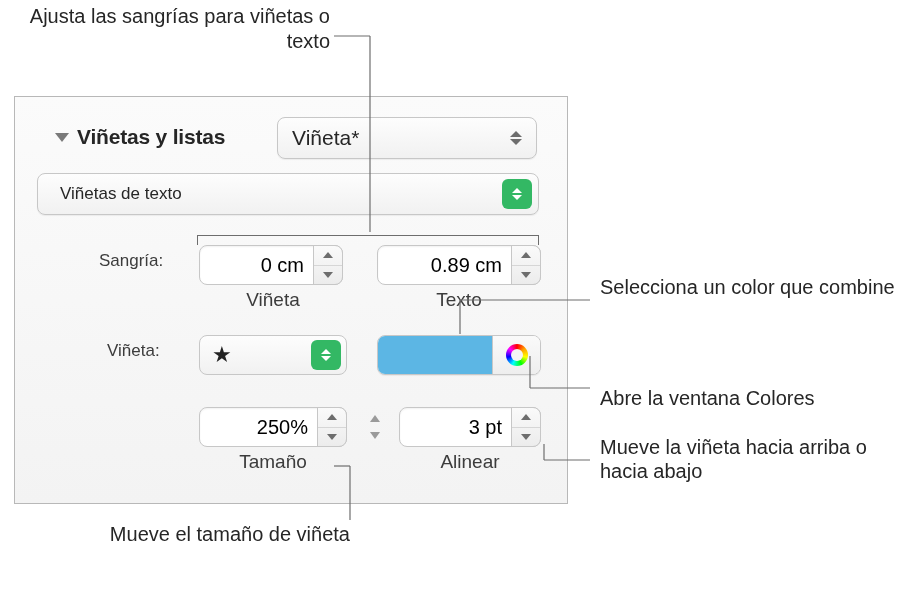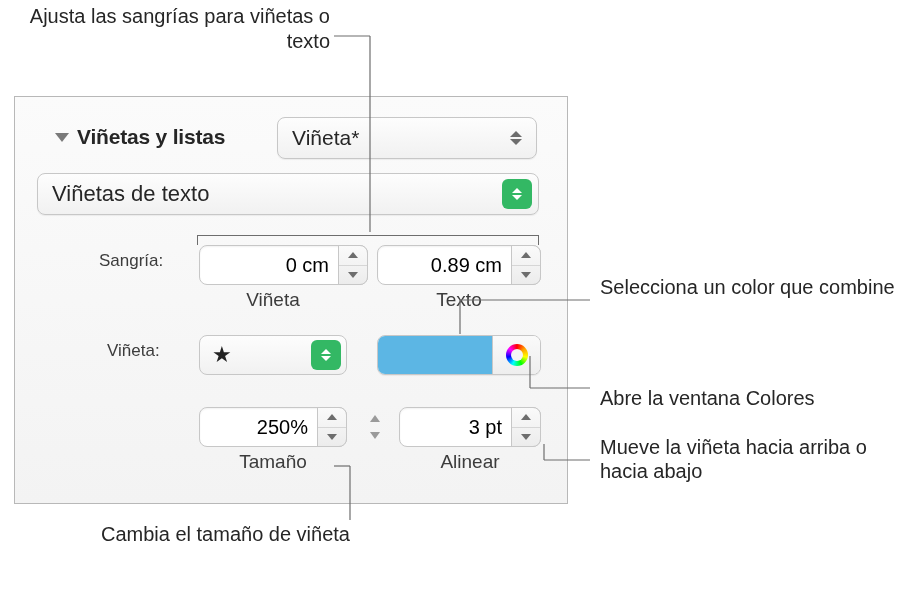--- a/index.html
+++ b/index.html
@@ -90,21 +90,21 @@
     width: 502px;
     height: 42px;
     border: 1px solid #c7c7c7;
     border-radius: 8px;
     background: linear-gradient(#fdfdfd,#f1f1f1);
     display: flex;
     align-items: center;
     padding: 0 14px;
     box-shadow: 0 1px 1px rgba(0,0,0,.06);
   }
-  .type-dd .dd-label { font-size: 22px; }
+  .type-dd .dd-label { font-size: 17px; margin-left: 8px; }
   .type-dd .green-chevrons {
     position: absolute; right: 6px; top: 5px;
     width: 30px; height: 30px;
     border-radius: 6px;
     background: #33b864;
     display:flex; flex-direction:column; justify-content:center; align-items:center; gap:2px;
   }
   .green-chevrons .u,.green-chevrons .d{width:0;height:0;border-left:5px solid transparent;border-right:5px solid transparent;}
   .green-chevrons .u{border-bottom:5px solid #fff;}
   .green-chevrons .d{border-top:5px solid #fff;}
@@ -147,21 +147,21 @@
     border-right:1px solid #c7c7c7;
     border-bottom:1px solid #c7c7c7;
   }
   .stepper-btns .sb{flex:1;display:flex;align-items:center;justify-content:center;}
   .stepper-btns .sb+.sb{border-top:1px solid #d6d6d6;}
   .tri-u{width:0;height:0;border-left:5px solid transparent;border-right:5px solid transparent;border-bottom:6px solid #6d6d6d;}
   .tri-d{width:0;height:0;border-left:5px solid transparent;border-right:5px solid transparent;border-top:6px solid #6d6d6d;}
 
   
   .sangria-label{position:absolute;top:154px;left:84px;}
-  .indent-bullet{position:absolute;top:148px;left:184px;width:169px;}
+  .indent-bullet{position:absolute;top:148px;left:184px;width:144px;}
   .indent-text{position:absolute;top:148px;left:362px;width:164px;}
   .sublabel{font-size:19px;color:#3c3c3c;text-align:center;position:absolute;}
   .sublabel-bullet{top:192px;left:184px;width:148px;}
   .sublabel-text{top:192px;left:362px;width:164px;}
 
   
   .vineta-label{position:absolute;top:244px;left:92px;}
   .bullet-dd{
     position:absolute;top:238px;left:184px;width:148px;height:40px;
     border:1px solid #c7c7c7;border-radius:8px;
@@ -329,21 +329,21 @@
 
   <div class="sublabel sublabel-align">Alinear</div>
   <div class="sublabel sublabel-size">Tamaño</div>
 
 </div>
 
 <div class="callout-right co1">Selecciona un color que combine</div>
 <div class="callout-right co2">Abre la ventana Colores</div>
 <div class="callout-right co3">Mueve la viñeta hacia arriba o hacia abajo</div>
 
-<div class="callout-bottom">Cambia el tamaño de viñeta</div>
+<div class="callout-bottom">Mueve el tamaño de viñeta</div>
 
 <svg class="leaders">
 
   <line x1="334" y1="36" x2="370" y2="36"></line>
   <line x1="370" y1="36" x2="370" y2="232"></line>
 
   <polyline points="590,300 460,300 460,334"></polyline>
 
   <line x1="590" y1="388" x2="530" y2="388"></line>
   <line x1="530" y1="388" x2="530" y2="356"></line>

